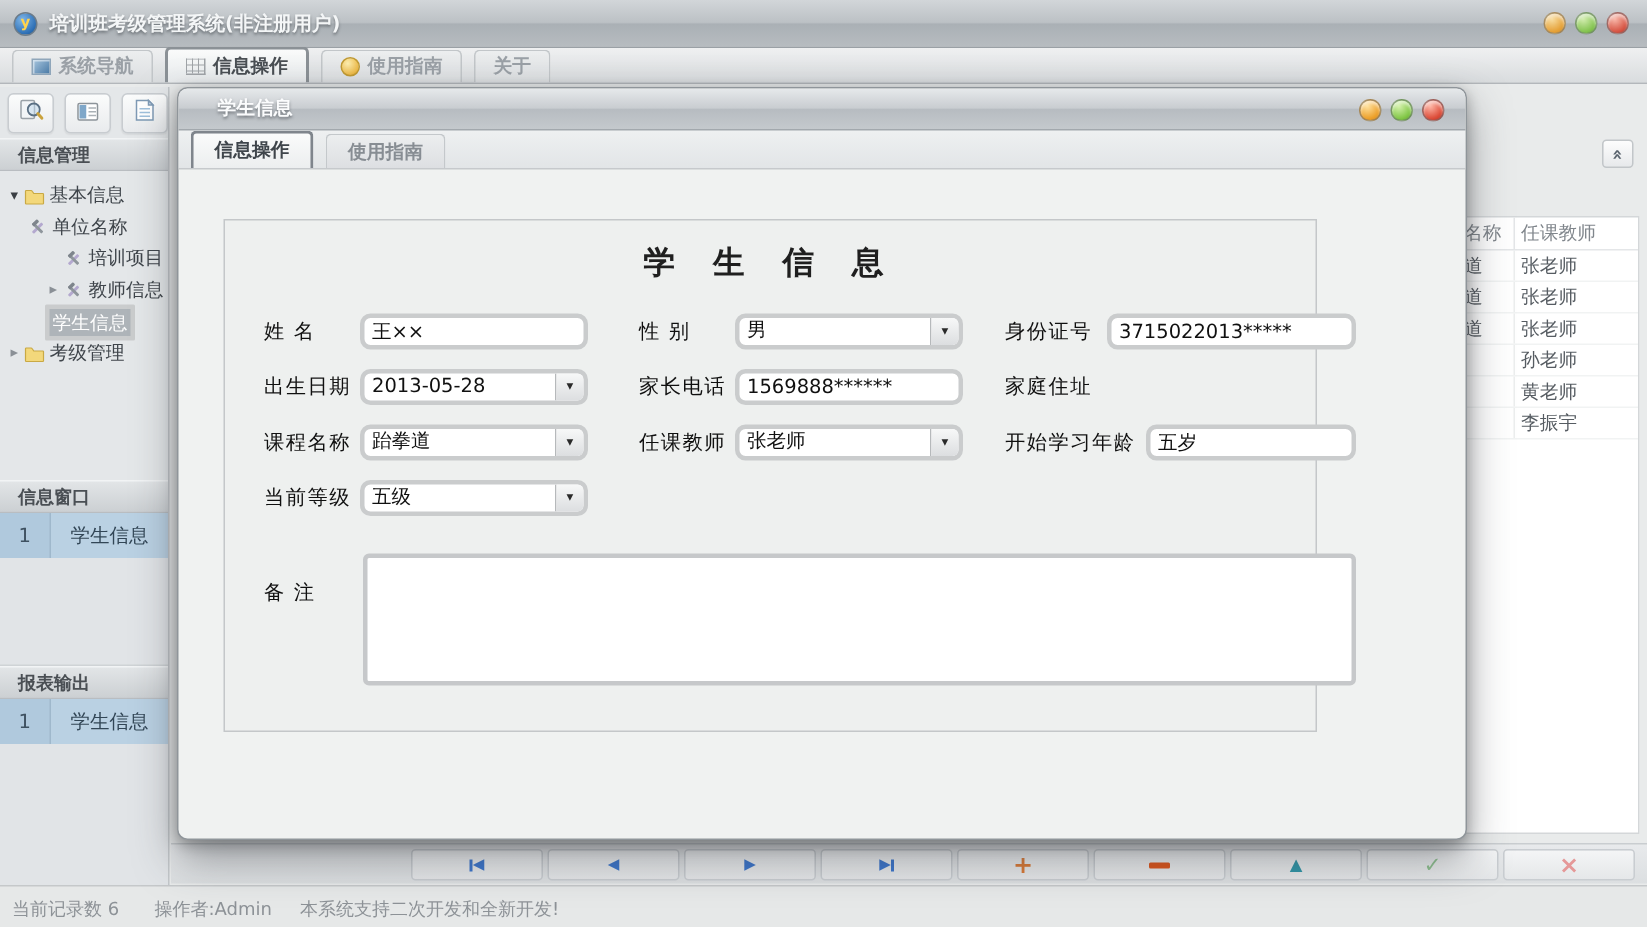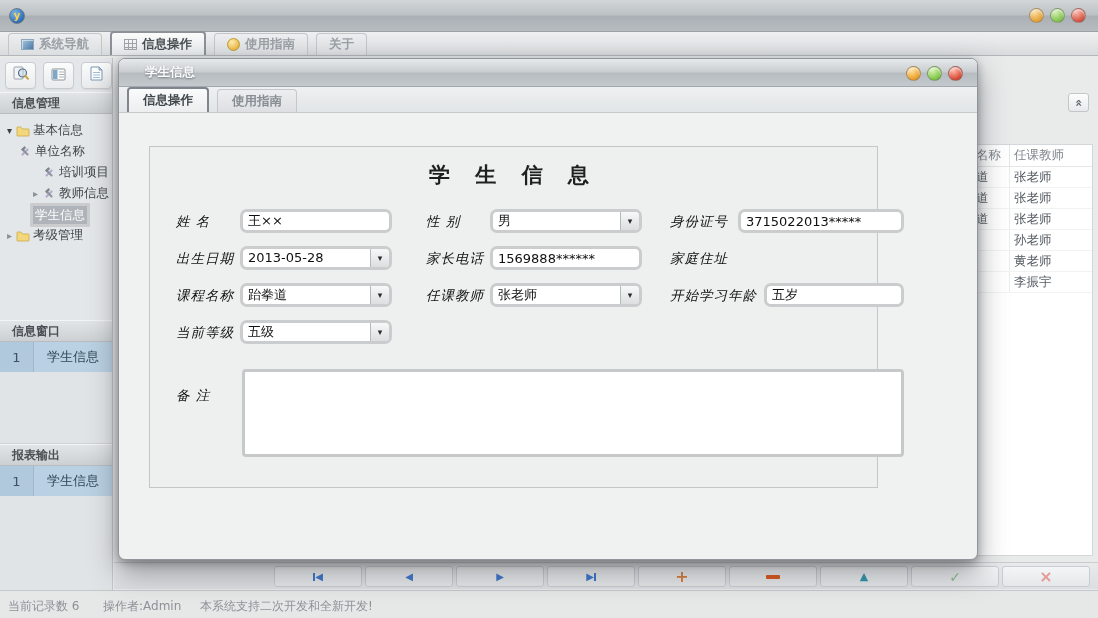--- a/index.html
+++ b/index.html
@@ -118,39 +118,40 @@
   .dtab.active { height:25px; border:2px solid #7f858c; border-bottom:none;
     background:linear-gradient(#fafbfb,#eceeef); color:#3f454b; }
   .dlg-content { position:absolute; left:0; top:54px; right:0; bottom:0; }
 
   .form-box { position:absolute; left:30px; top:33px; width:729px; height:342px;
     border:1px solid #c4c7c9; background:#eef0ef; }
   .form-title { position:absolute; left:0; right:0; top:14px; text-align:center;
     font-family:"DejaVu Serif","Liberation Serif",serif;
     font-size:21px; font-weight:bold; color:#1f1f1f; letter-spacing:9px; }
   .frow { position:absolute; left:0; right:0; height:24px; }
-  .f-lbl { position:absolute; font-size:13.5px; color:#101010; line-height:24px; white-space:nowrap; letter-spacing:1px;font-style:italic; }
+  .f-lbl { position:absolute; font-size:13.5px; color:#101010; line-height:24px; white-space:nowrap; letter-spacing:1px; }
   .tb { position:absolute; height:24px; border:3px solid #cacccd; border-radius:7px; background:#fff;
     font-size:13px; color:#101010; padding:0 5px; line-height:18px;
     font-family:"DejaVu Sans","Liberation Sans",sans-serif; width:100%; }
   .tb-wrap { position:absolute; height:24px; }
   .sel { position:absolute; height:24px; border:3px solid #cacccd; border-radius:7px; background:#fff; display:flex; }
   .sel-txt { flex:1; font-size:13px; color:#101010; line-height:18px; padding-left:5px; white-space:nowrap; overflow:hidden; }
   .sel-btn { width:19px; background:linear-gradient(#f7f8f8,#dcdee0); border-left:1px solid #b6b9bb;
     border-radius:0 4px 4px 0; display:flex; align-items:center; justify-content:center; }
   .sel-ar { font-size:9px; color:#2a2a2a; line-height:1; }
   .ta-wrap { position:absolute; left:92px; top:222px; width:662px; height:88px; }
   .ta { width:100%; height:100%; border:3px solid #c6c8ca; border-radius:4px; background:#fff; resize:none;
     font-family:"DejaVu Sans","Liberation Sans",sans-serif; font-size:13px; padding:3px 6px; }
 </style>
 </head>
 <body>
 
 <div class="titlebar">
   <div class="app-icon">y</div>
+  <div class="title-text">培训班考级管理系统(非注册用户)</div>
   <div class="win-controls">
     <div class="wc orange"></div>
     <div class="wc green"></div>
     <div class="wc red"></div>
   </div>
 </div>
 
 <div class="main-tabbar">
   <div class="mtab">
     <span class="ti-nav"></span>

